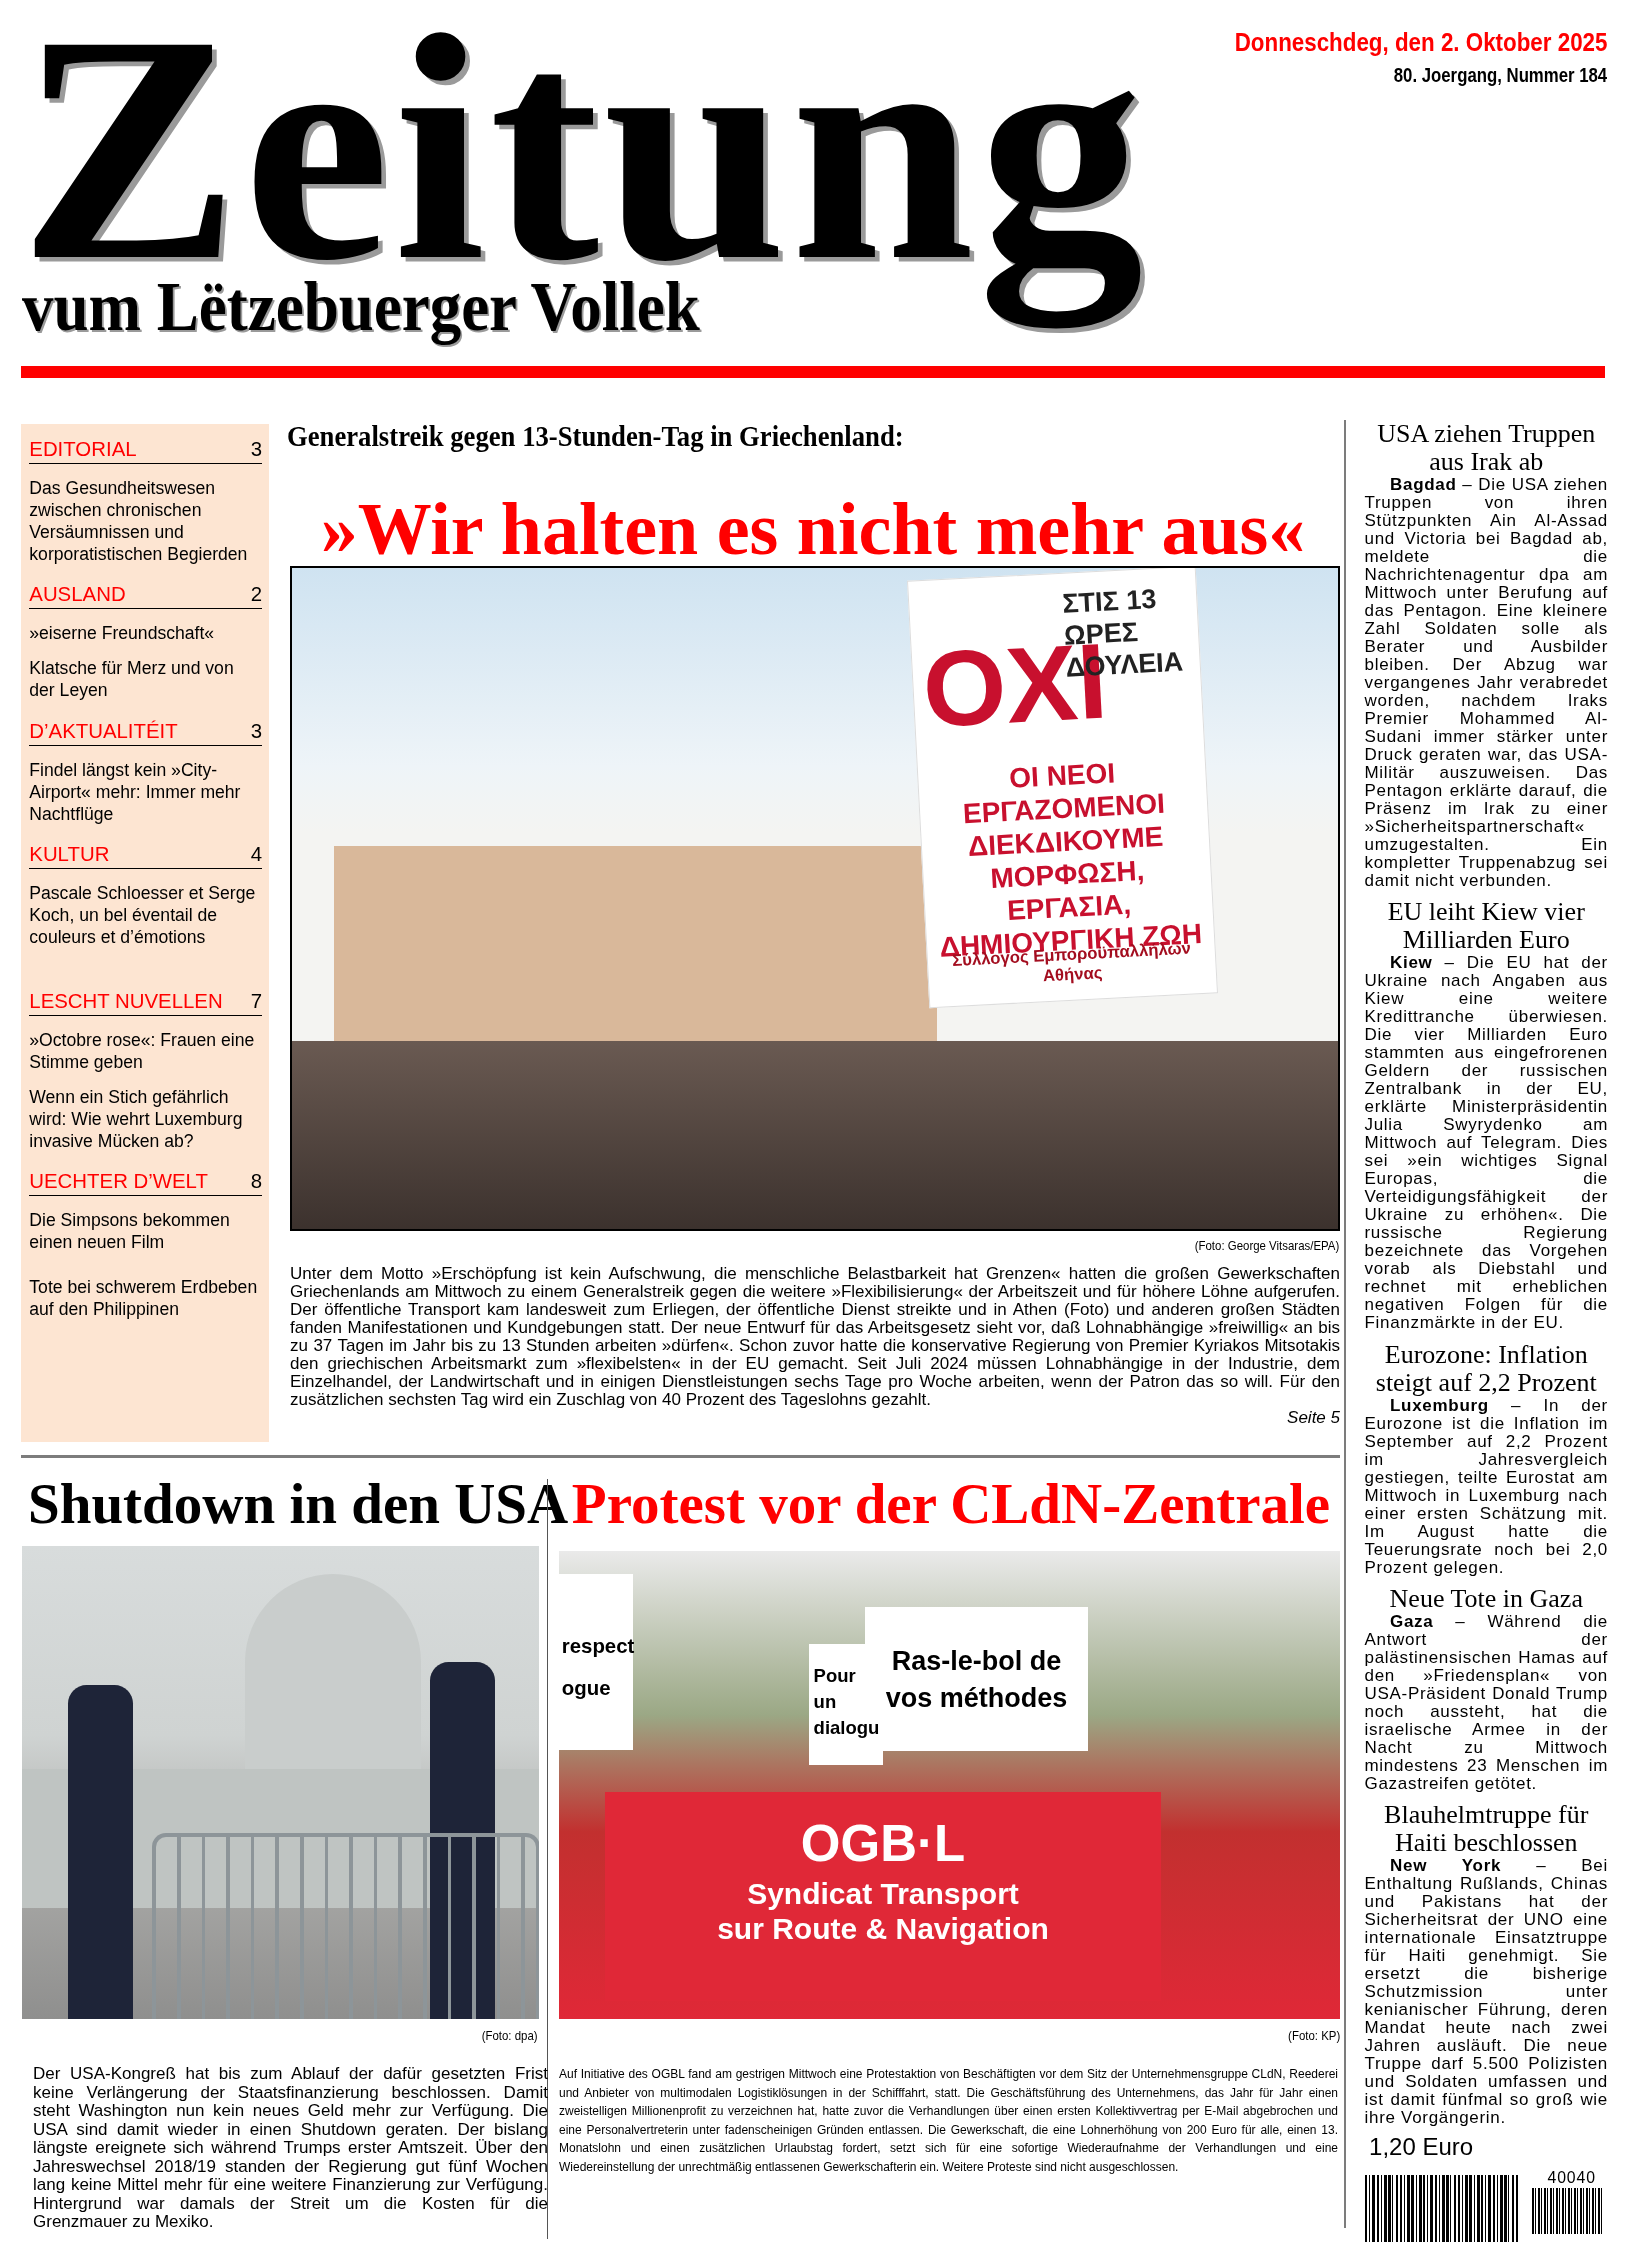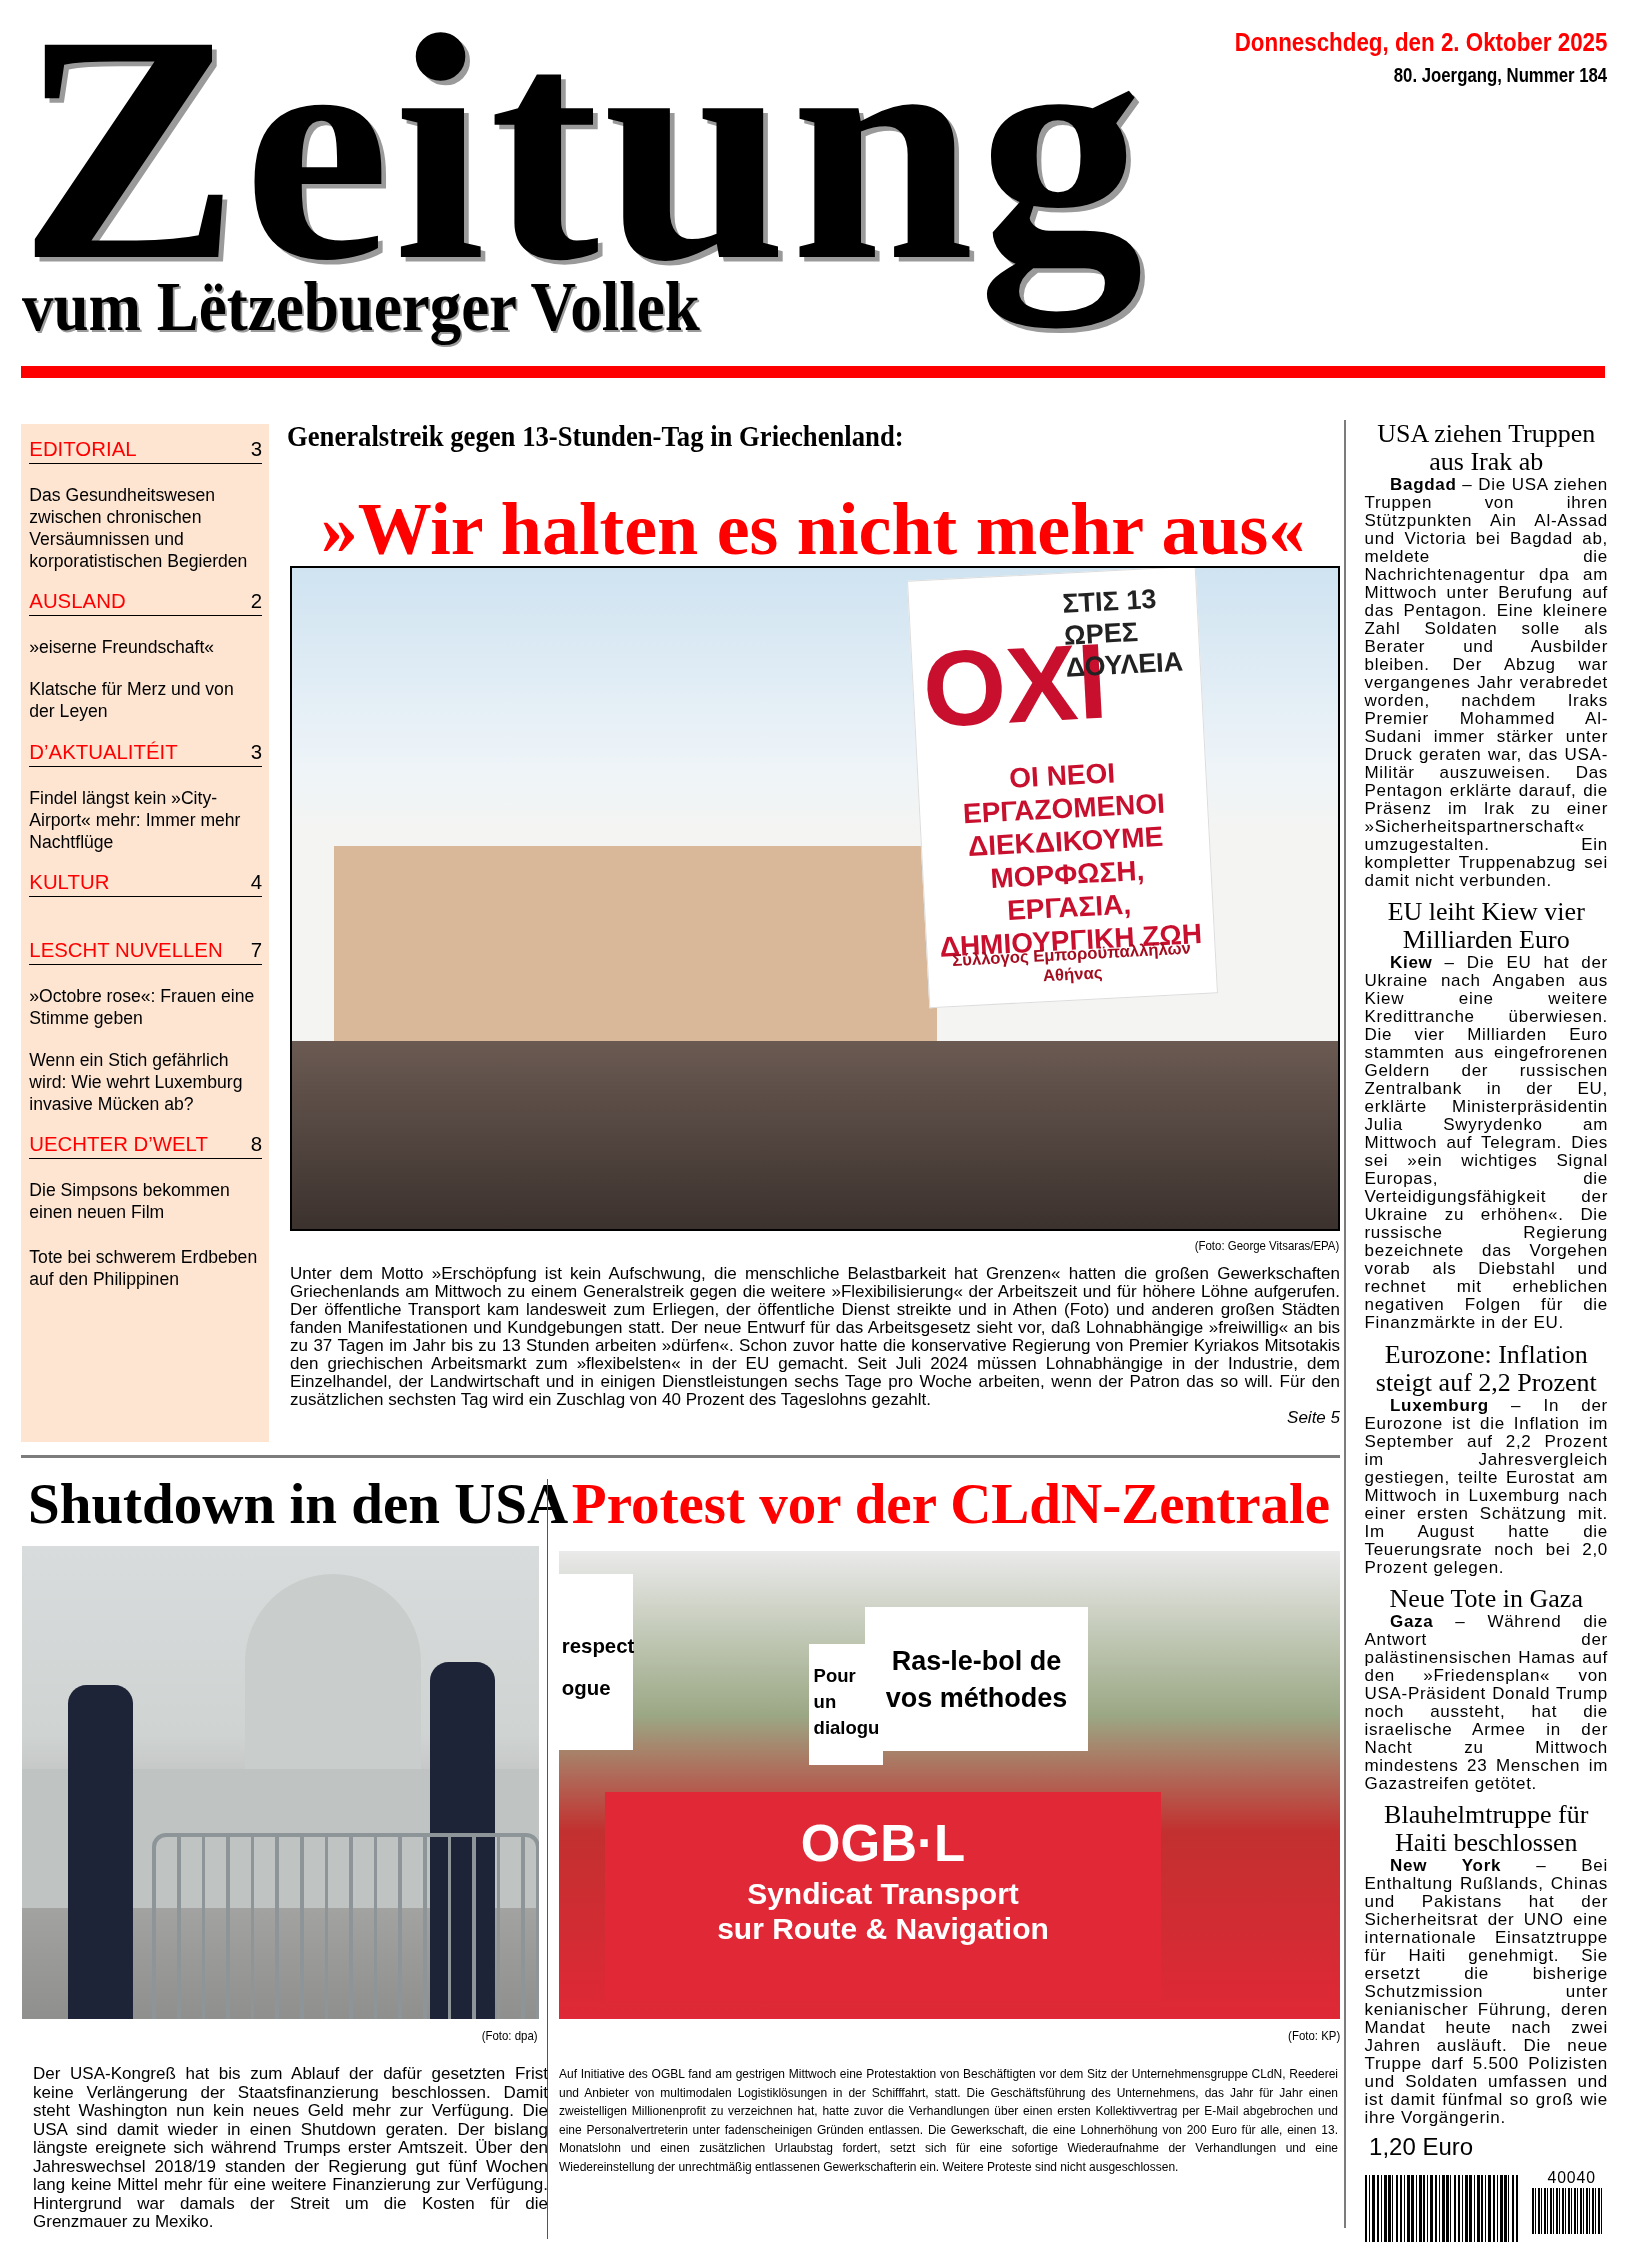--- a/index.html
+++ b/index.html
@@ -12,21 +12,21 @@
   .mast-date { right:18.5px; top:25.5px; font-family:"Liberation Sans", sans-serif; font-weight:bold; font-size:26px; line-height:32px; color:#ff0000; text-align:right; white-space:nowrap; transform:scaleX(0.86); transform-origin:right top; }
   .mast-issue { right:18.5px; top:64px; font-weight:bold; font-size:19.5px; line-height:23px; color:#000; text-align:right; white-space:nowrap; transform:scaleX(0.86); transform-origin:right top; }
   .red-bar { left:21px; top:366px; width:1584px; height:12px; background:#ff0000; }
 
   
   .sidebar { left:21px; top:424px; width:248px; height:1018px; background:#fde5d2; box-sizing:border-box; padding:14px 7px 9.3px 8.3px; }
   .sec-head { display:flex; justify-content:space-between; align-items:flex-end; border-bottom:1.9px solid #000; padding-bottom:1.9px; margin-top:18.5px; }
   .sec-head:first-child { margin-top:0; }
   .sec-title { color:#ff0000; font-size:20.4px; line-height:23px; }
   .sec-page { color:#000; font-size:20.4px; line-height:23px; }
-  .sec-item { font-size:17.6px; line-height:22px; margin-top:20px; color:#000; cursor:pointer; }
+  .sec-item { font-size:17.6px; line-height:22px; margin-top:13px; color:#000; cursor:pointer; }
 
   
   .kicker { left:287px; top:420px; font-family:"Liberation Serif", serif; font-weight:bold; font-size:29px; line-height:33px; white-space:nowrap; transform:scaleX(0.92); transform-origin:left top; }
   .headline-red { left:287px; top:488px; width:1052px; text-align:center; font-family:"Liberation Serif", serif; font-weight:bold; font-size:74px; line-height:83px; color:#ff0000; white-space:nowrap; }
   .lead-photo { left:290px; top:566px; width:1050px; height:665px; border:2.3px solid #000; box-sizing:border-box; overflow:hidden; background:linear-gradient(180deg,#cfe3f1 0%,#eef4f8 30%,#f4f4f2 40%); }
   .caption { font-size:13px; line-height:15.8px; color:#000; text-align:right; transform:scaleX(0.88); transform-origin:right top; }
   .lead-caption { right:287px; top:1238px; }
   .lead-body { left:290px; top:1265px; width:1050px; font-size:17px; line-height:18px; text-align:justify; }
   .seite { display:block; text-align:right; font-style:italic; }
 
@@ -94,20 +94,21 @@
   <div class="sec-head">
     <span class="sec-title">D’AKTUALITÉIT</span>
     <span class="sec-page">3</span>
   </div>
   <div class="sec-item">Findel längst kein »City-Airport« mehr: Immer mehr Nachtflüge</div>
 
   <div class="sec-head">
     <span class="sec-title">KULTUR</span>
     <span class="sec-page">4</span>
   </div>
+  <div class="sec-item">Pascale Schloesser et Serge Koch, un bel éventail de couleurs et d’émotions</div>
 
   <div class="sec-head" style="margin-top:42px">
     <span class="sec-title">LESCHT NUVELLEN</span>
     <span class="sec-page">7</span>
   </div>
   <div class="sec-item">»Octobre rose«: Frauen eine Stimme geben</div>
   <div class="sec-item">Wenn ein Stich gefährlich wird: Wie wehrt Luxemburg invasive Mücken ab?</div>
 
   <div class="sec-head">
     <span class="sec-title">UECHTER D’WELT</span>

